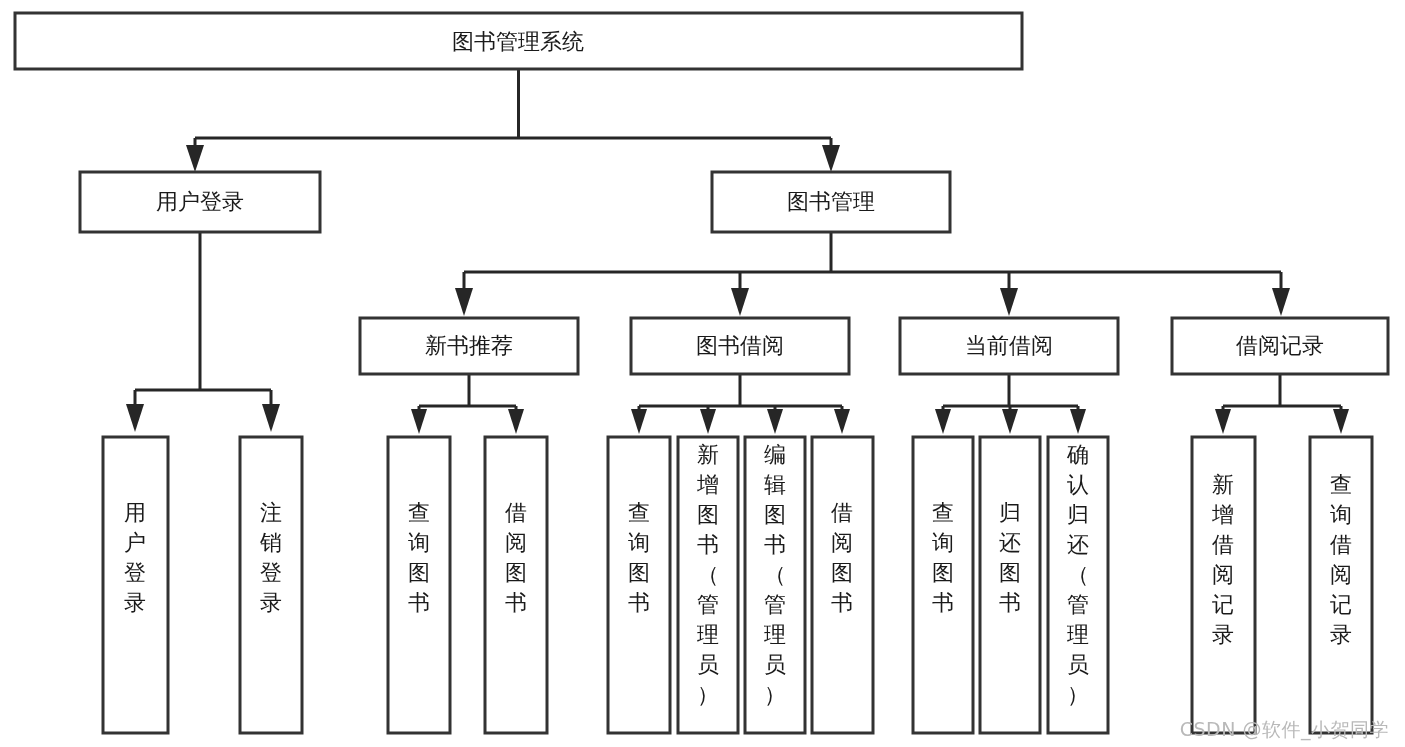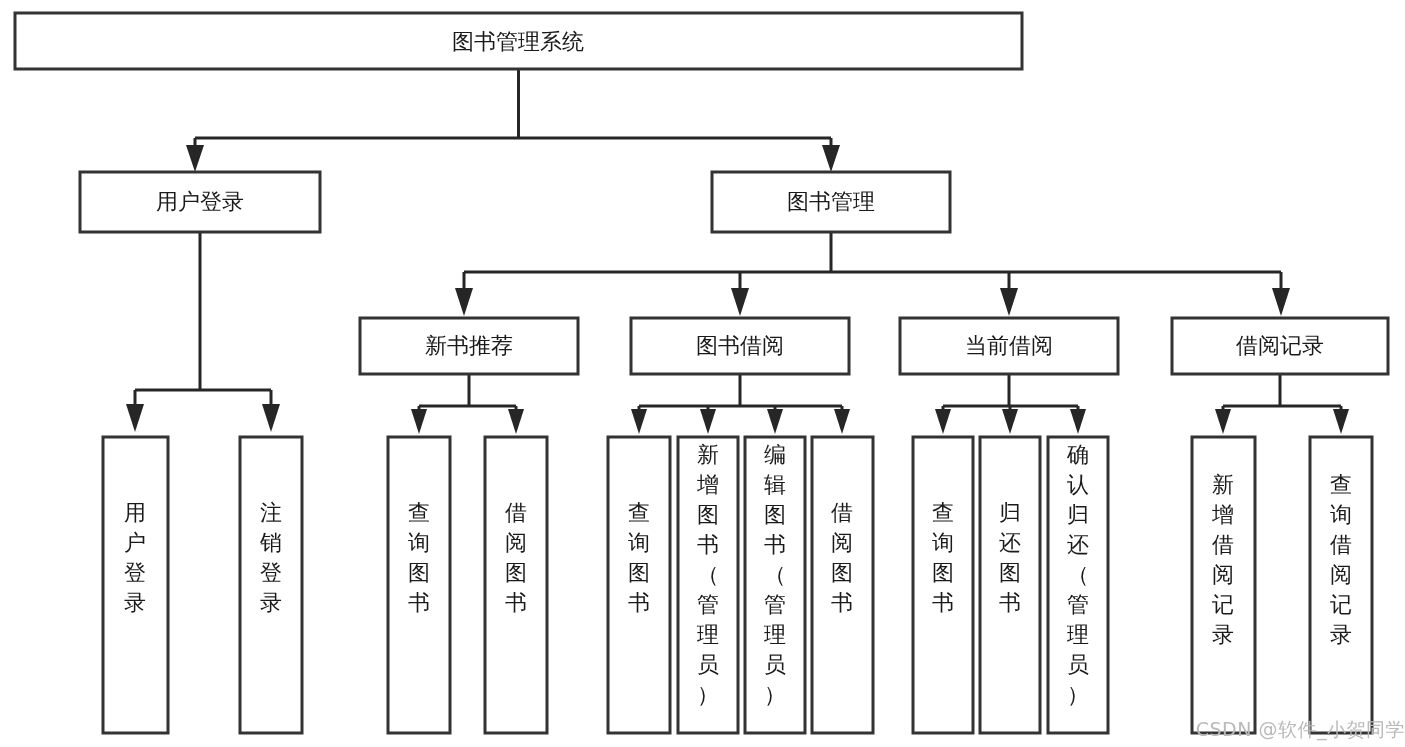--- a/index.html
+++ b/index.html
@@ -44,21 +44,21 @@
     stroke: #262626;
     stroke-width: 3;
     fill: none;
   }
   .arrow-head {
     fill: #262626;
     stroke: none;
   }
   .watermark {
     position: absolute;
-    right: 0;
+    right: 16px;
     bottom: 4px;
     font-family: "DejaVu Sans", "Liberation Sans", sans-serif;
     font-size: 19px;
     color: #b9b9b9;
     white-space: nowrap;
     pointer-events: none;
     letter-spacing: 0.5px;
   }
 </style>
 </head>

